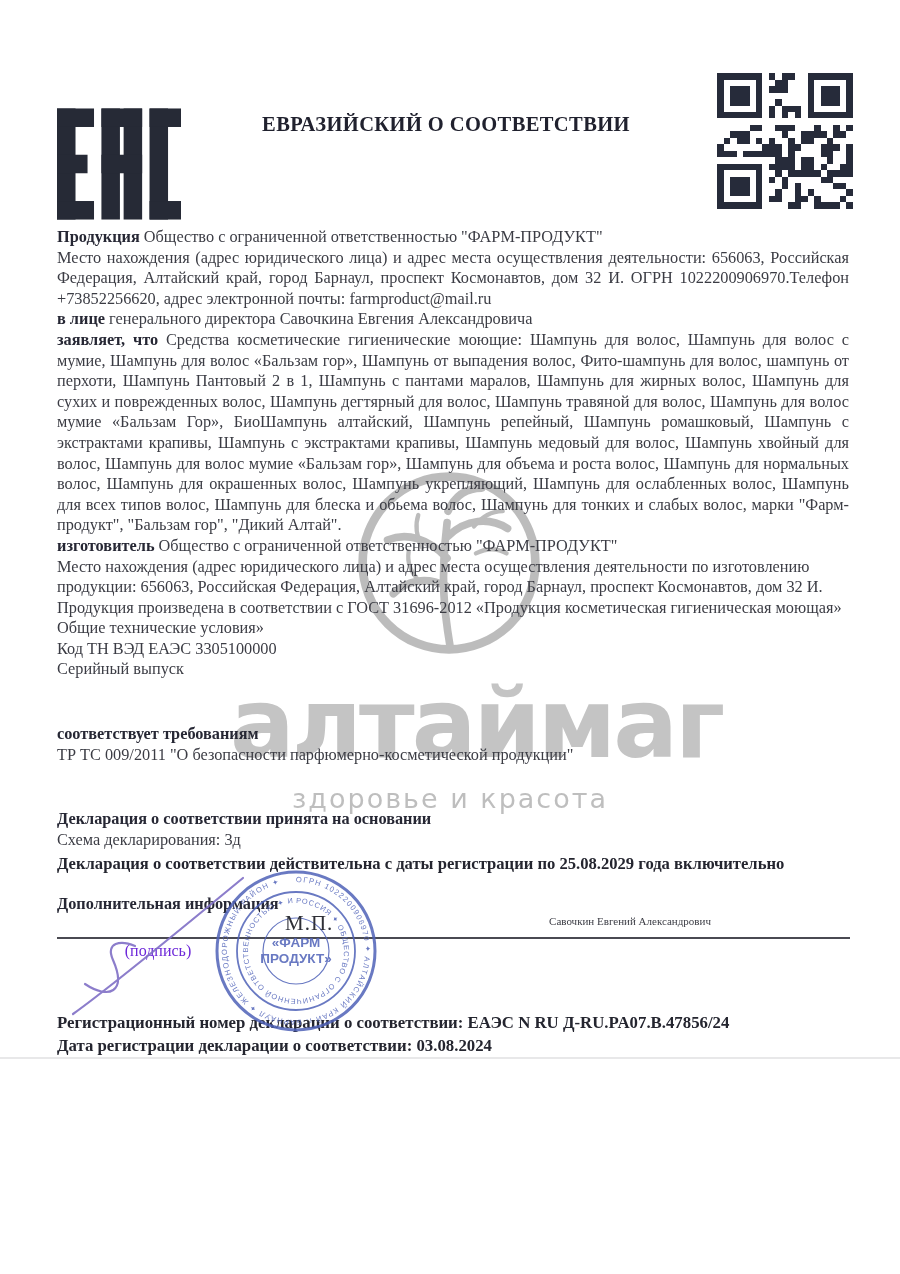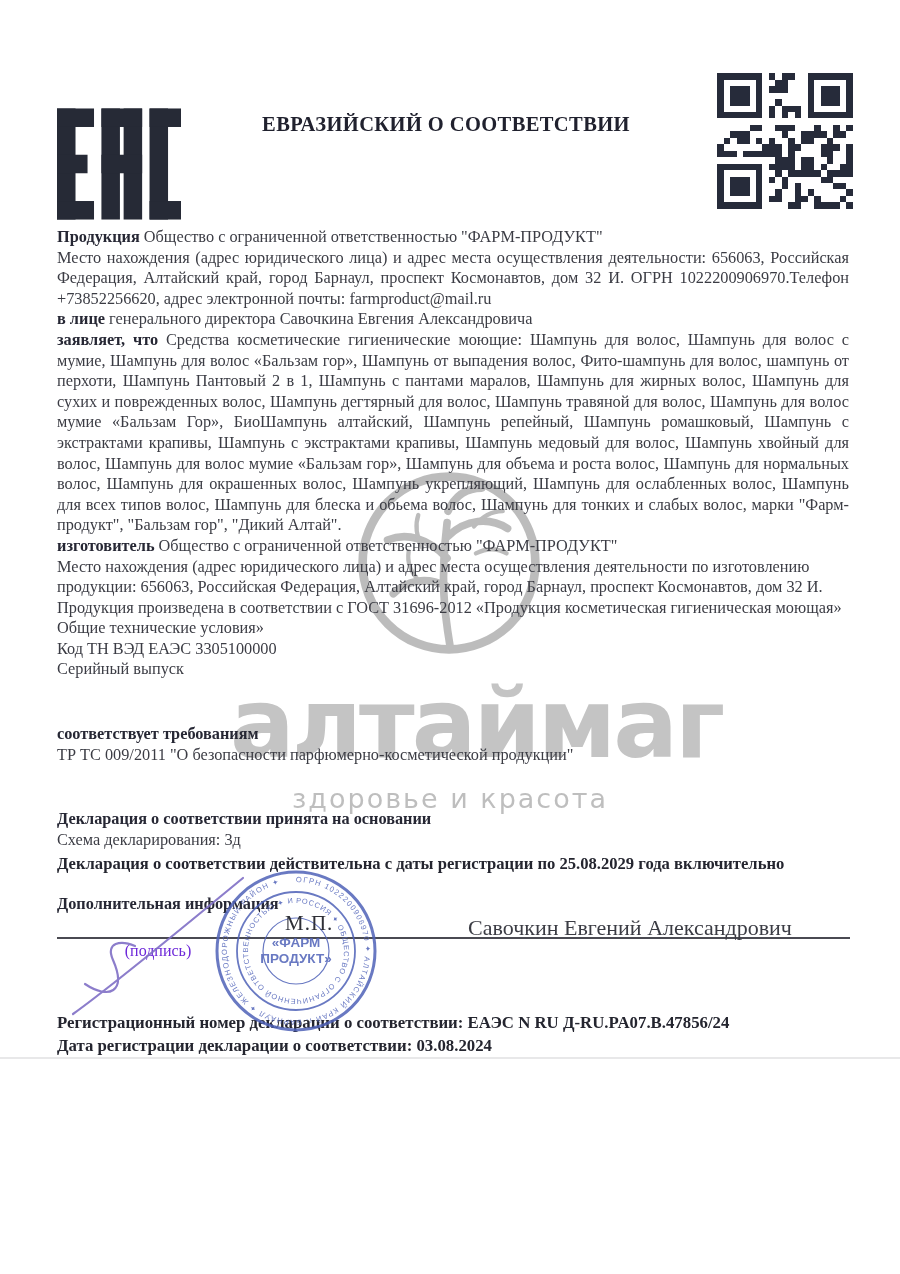--- a/index.html
+++ b/index.html
@@ -35,21 +35,21 @@
   .body-text p.justify{text-align:justify;}
   .body-text p.bold{font-weight:bold;color:#262734;margin-top:44px;}
   .body-text strong{color:#262734;}
   .validity{
     position:absolute;z-index:2;left:57px;top:845px;width:792px;
     font-weight:bold;font-size:16.6px;color:#24252f;margin-top:9px;
   }
   
   .sig-line{position:absolute;z-index:2;left:57px;top:937px;width:793px;height:2px;background:#4a4a52;}
   .sig-caption-left{position:absolute;z-index:2;left:98px;top:942px;width:120px;text-align:center;font-size:16px;color:#6d28d9;}
-  .applicant-name{position:absolute;z-index:2;left:430px;top:915px;width:400px;text-align:center;font-size:22px;color:#3b3c44;}
+  .applicant-name{position:absolute;z-index:2;left:430px;top:915px;width:400px;text-align:center;font-size:11px;color:#3b3c44;}
   .applicant-caption{position:absolute;z-index:2;left:430px;top:943px;width:400px;text-align:center;font-size:16px;color:#3b3c44;}
   .mp-mark{position:absolute;z-index:4;left:285px;top:911px;font-size:21px;color:#2e2f36;letter-spacing:1px;}
   .stamp{position:absolute;z-index:3;left:211px;top:866px;width:170px;height:170px;opacity:.85;}
   .signature-svg{position:absolute;z-index:5;left:55px;top:862px;width:210px;height:160px;}
   
   .footer{
     position:absolute;z-index:2;left:57px;top:1011px;width:792px;
     font-weight:bold;font-size:16.8px;line-height:23px;color:#24252f;
   }
   .scan-edge{position:absolute;left:0;top:1057px;width:900px;height:2px;background:rgba(90,90,100,.14);}

